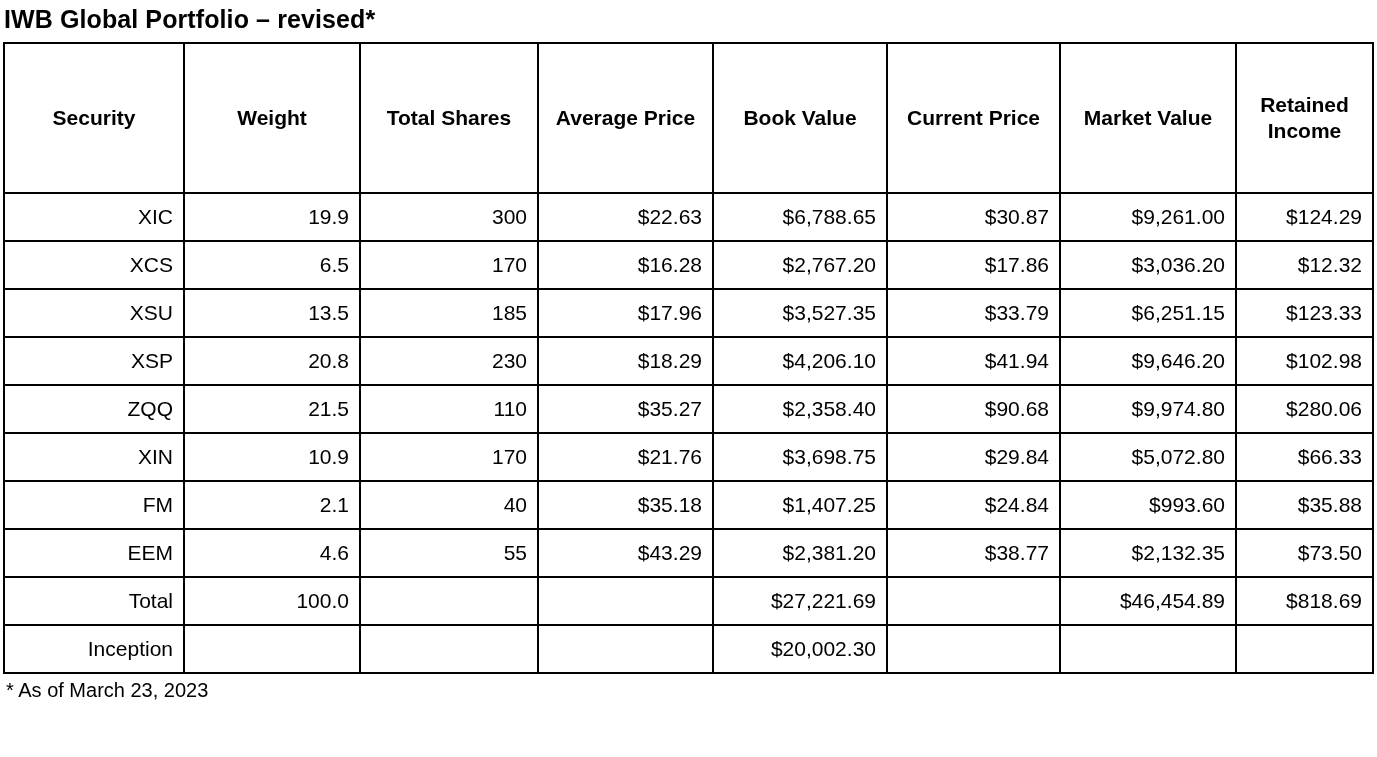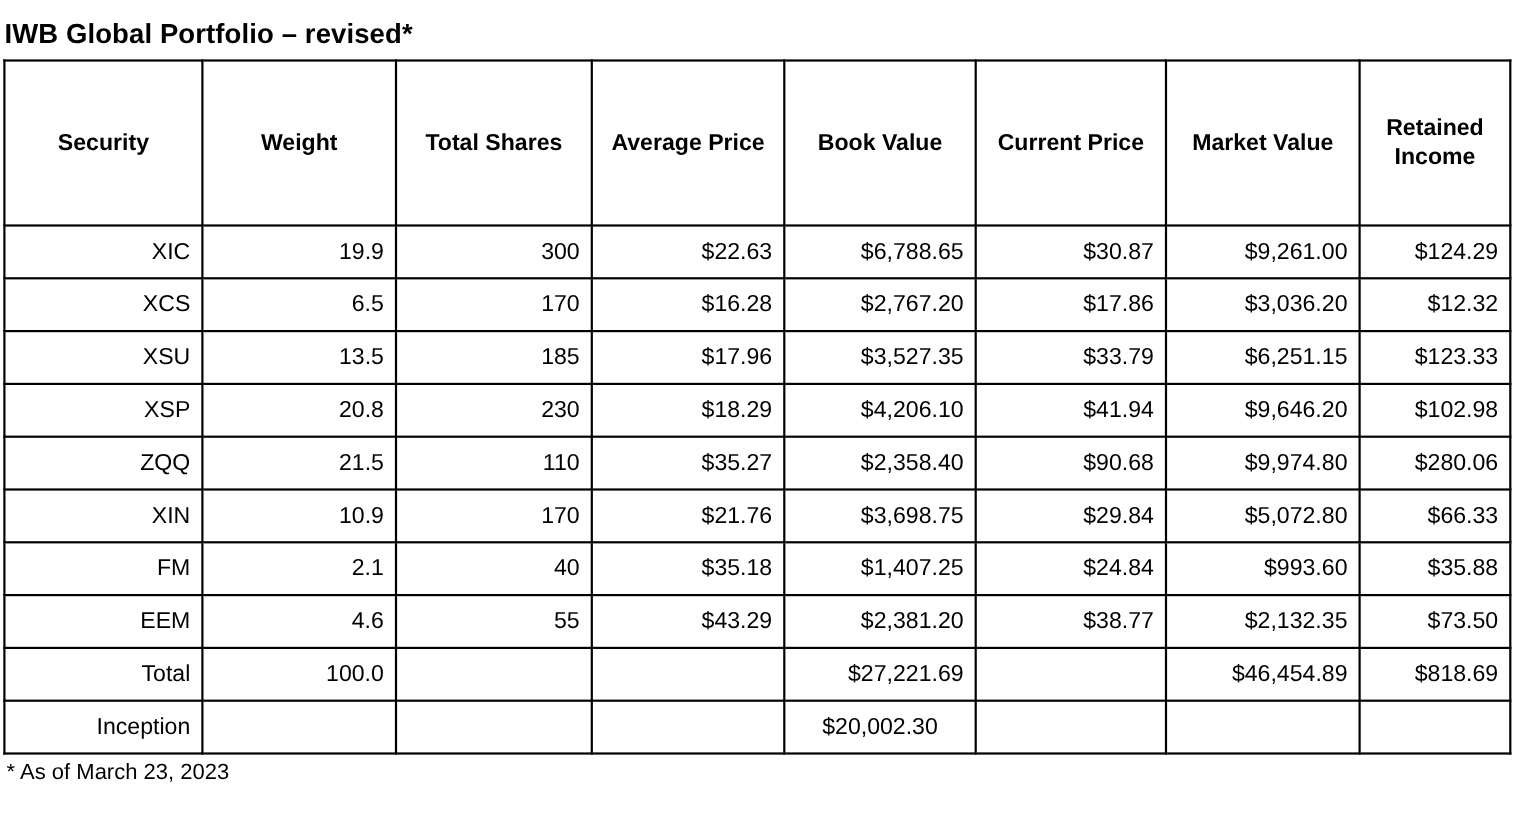--- a/index.html
+++ b/index.html
@@ -17,21 +17,21 @@
   .page {
     position: relative;
     width: 1377px;
     height: 757px;
     box-sizing: border-box;
   }
   .doc-title {
     font-size: 25px;
     font-weight: bold;
     line-height: 1;
-    padding: 19px 0 10px 4px;
+    padding: 7px 0 10px 4px;
     letter-spacing: 0.1px;
   }
   table.portfolio {
     border-collapse: collapse;
     table-layout: fixed;
     width: 1371px;
     margin-left: 3px;
   }
   table.portfolio th,
   table.portfolio td {
@@ -55,21 +55,21 @@
   }
   td.lbl {
     text-align: right;
     padding-left: 4px;
   }
   td.num {
     text-align: right;
     padding-right: 9px;
   }
   td.inception-val {
-    text-align: center;
+    text-align: right;
     padding-left: 4px;
   }
   .footnote {
     font-size: 20px;
     padding: 4px 0 0 6px;
     line-height: 1.2;
   }
   
   col.c0 { width: 180px; }
   col.c1 { width: 176px; }

